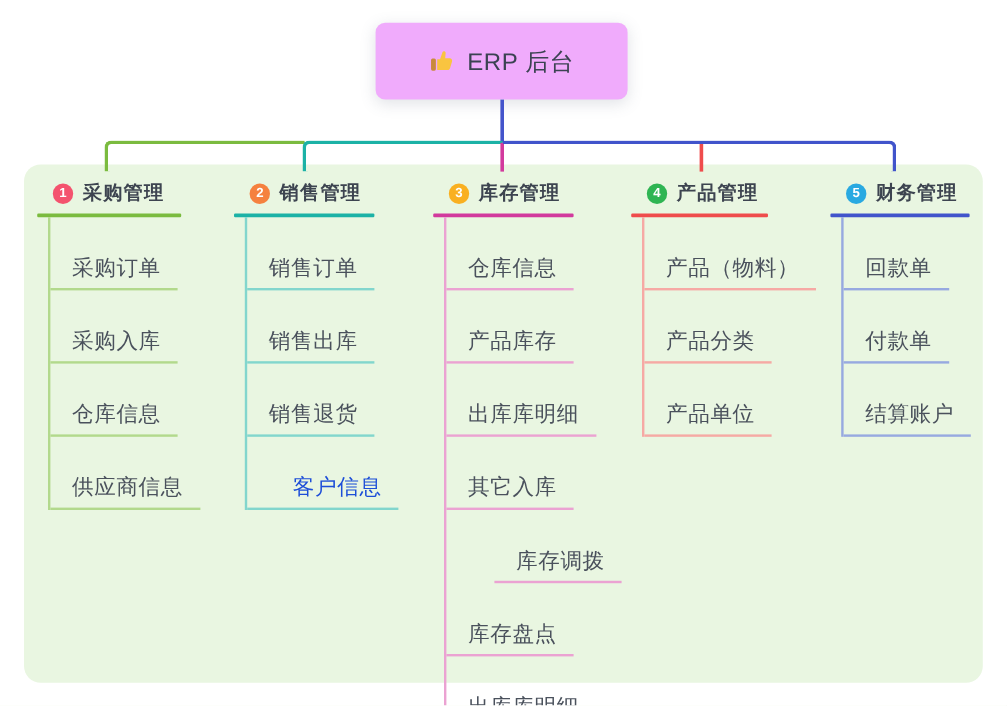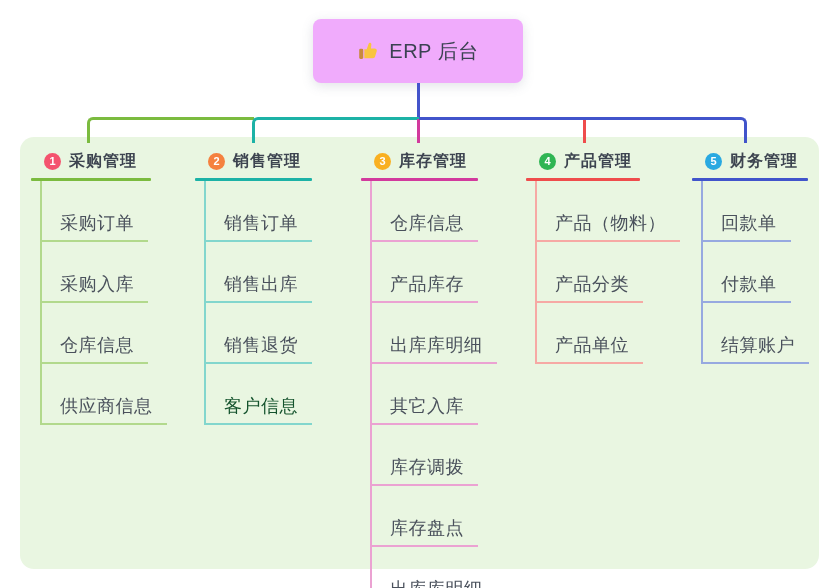--- a/index.html
+++ b/index.html
@@ -86,21 +86,21 @@
           <div class="child-row" style="border-color: rgb(130, 214, 205);">
             <span style="color: rgb(74, 81, 92);">销售订单</span>
           </div>
           <div class="child-row" style="border-color: rgb(130, 214, 205);">
             <span style="color: rgb(74, 81, 92);">销售出库</span>
           </div>
           <div class="child-row" style="border-color: rgb(130, 214, 205);">
             <span style="color: rgb(74, 81, 92);">销售退货</span>
           </div>
           <div class="child-row" style="border-color: rgb(130, 214, 205);">
-            <span style="color: #14532d;">客户信息</span>
+            <span style="color: #1d4ed8; margin-left: 20px;">客户信息</span>
           </div>
         </div>
       </div>
       <div class="connector" style="left: 417px; top: 119px; width: 3px; height: 24px; background: rgb(210, 58, 157);"></div>
       <div class="branch" style="left: 361px; width: 117px;">
         <div class="branch-title">
           <span class="badge" style="background: rgb(249, 176, 33);">3</span>
           <span class="branch-label" style="color: rgb(61, 68, 80);">库存管理</span>
         </div>
         <div class="branch-underline" style="background: rgb(210, 58, 157); width: 117px;"></div>
@@ -110,21 +110,21 @@
           </div>
           <div class="child-row" style="border-color: rgb(235, 162, 210);">
             <span style="color: rgb(74, 81, 92);">产品库存</span>
           </div>
           <div class="child-row" style="border-color: rgb(235, 162, 210);">
             <span style="color: rgb(74, 81, 92);">出库库明细</span>
           </div>
           <div class="child-row" style="border-color: rgb(235, 162, 210);">
             <span style="color: rgb(74, 81, 92);">其它入库</span>
           </div>
-          <div class="child-row" style="border-color: rgb(235, 162, 210);">
+          <div class="child-row" style="border-color: rgb(235, 162, 210); margin-left: 40px;">
             <span style="color: rgb(74, 81, 92);">库存调拨</span>
           </div>
           <div class="child-row" style="border-color: rgb(235, 162, 210);">
             <span style="color: rgb(74, 81, 92); font-family: Liberation Serif, serif;">库存盘点</span>
           </div>
           <div class="child-row" style="border-color: rgb(235, 162, 210);">
             <span style="color: rgb(74, 81, 92);">出库库明细</span>
           </div>
         </div>
       </div>

